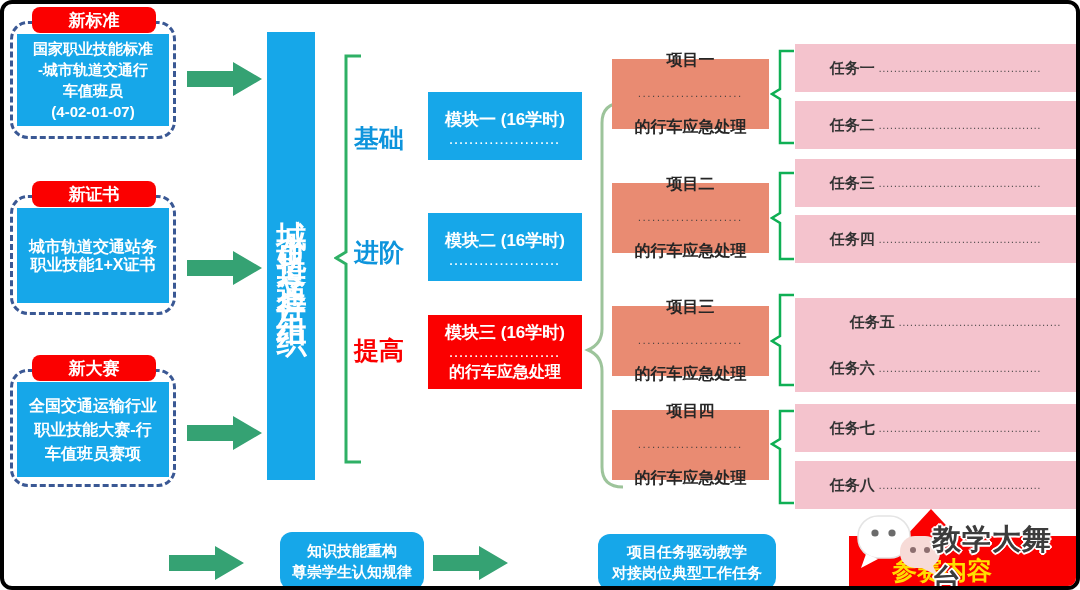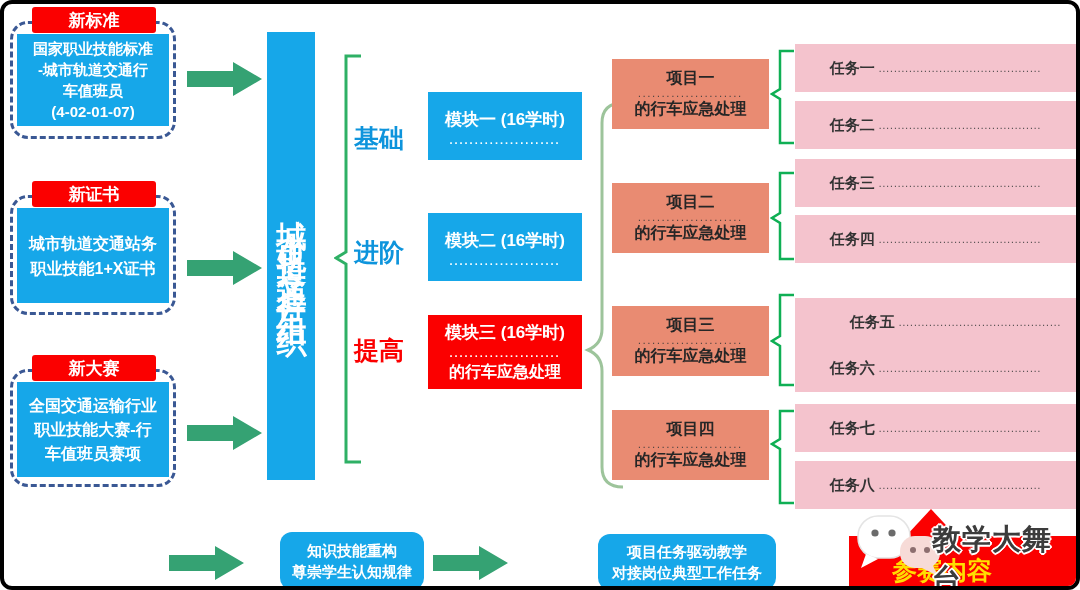--- a/index.html
+++ b/index.html
@@ -11,38 +11,38 @@
   html,body{margin:0;padding:0;background:#fff;}
   .stage{
     position:relative;width:1080px;height:590px;background:#fff;
     border:4px solid #000;border-radius:12px;box-sizing:border-box;overflow:hidden;
     font-family:"Liberation Sans","DejaVu Sans",sans-serif;
   }
   .abs{position:absolute;}
   
   .src-frame{border:3px dashed var(--c-navy);border-radius:18px;background:transparent;box-sizing:border-box;}
   .src-tag{background:var(--c-red);color:#fff;font-weight:bold;font-size:17px;
-    display:flex;align-items:center;justify-content:center;border-radius:3px;z-index:3;}
+    display:flex;align-items:center;justify-content:center;border-radius:8px;z-index:3;}
   .src-body{background:var(--c-blue);color:#fff;font-weight:bold;text-align:center;
     display:flex;align-items:center;justify-content:center;white-space:pre-line;z-index:2;}
   
   .course-box{background:var(--c-blue);color:#fff;font-weight:bold;font-size:30px;
     writing-mode:vertical-rl;text-orientation:upright;letter-spacing:12px;
     display:flex;align-items:center;justify-content:center;}
   .level{font-weight:bold;font-size:25px;color:var(--c-level_blue);}
   .level.hi{color:var(--c-red);}
   
   .module{background:var(--c-blue);color:#fff;display:flex;flex-direction:column;
     align-items:center;justify-content:center;gap:5px;}
   .module.red{background:var(--c-red);}
   .module .ttl{font-weight:bold;font-size:17px;}
   .module .dots{font-size:11px;font-weight:bold;letter-spacing:2px;line-height:8px;}
   .module .sub{font-weight:bold;font-size:16px;}
   .project{background:var(--c-salmon);color:var(--c-ink);display:flex;flex-direction:column;
-    align-items:center;justify-content:center;gap:1px;}
+    align-items:center;justify-content:center;gap:19px;}
   .project .ttl{font-weight:bold;font-size:16px;}
   .project .dots{font-size:10px;letter-spacing:2px;line-height:8px;color:#3a3a3a;}
   .project .sub{font-size:16px;font-weight:bold;}
   .task{background:var(--c-pink);color:#333;display:flex;flex-direction:row;
     align-items:center;justify-content:center;gap:4px;}
   .task .ttl{font-size:15px;font-weight:bold;}
   .task .dots{font-size:10px;letter-spacing:1px;line-height:7px;color:#444;}
   
   .principle{background:var(--c-blue);color:#fff;border-radius:12px;font-weight:bold;font-size:15px;
     display:flex;flex-direction:column;align-items:center;justify-content:center;line-height:21px;text-align:center;}
@@ -58,21 +58,21 @@
 <div class="stage">
 
   <div class="abs src-frame" style="left:6px;top:17px;width:166px;height:118px;"></div>
   <div class="abs src-body" style="left:13px;top:30px;width:152px;height:92px;font-size:15px;line-height:21px;">国家职业技能标准
 -城市轨道交通行
 车值班员
 (4-02-01-07)</div>
   <div class="abs src-tag" style="left:28px;top:3px;width:124px;height:26px;">新标准</div>
 
   <div class="abs src-frame" style="left:6px;top:191px;width:166px;height:120px;"></div>
-  <div class="abs src-body" style="left:13px;top:204px;width:152px;height:95px;font-size:16px;line-height:25px;">城市轨道交通站务
+  <div class="abs src-body" style="left:13px;top:204px;width:152px;height:95px;font-size:16px;line-height:18px;">城市轨道交通站务
 职业技能1+X证书</div>
   <div class="abs src-tag" style="left:28px;top:177px;width:124px;height:26px;">新证书</div>
 
   <div class="abs src-frame" style="left:6px;top:365px;width:166px;height:118px;"></div>
   <div class="abs src-tag" style="left:28px;top:351px;width:124px;height:26px;">新大赛</div>
   <div class="abs src-body" style="left:13px;top:378px;width:152px;height:95px;font-size:16px;line-height:24px;">全国交通运输行业
 职业技能大赛-行
 车值班员赛项</div>
 
   <svg class="abs" style="left:183px;top:57px;" width="76" height="36" viewBox="0 0 76 36">

